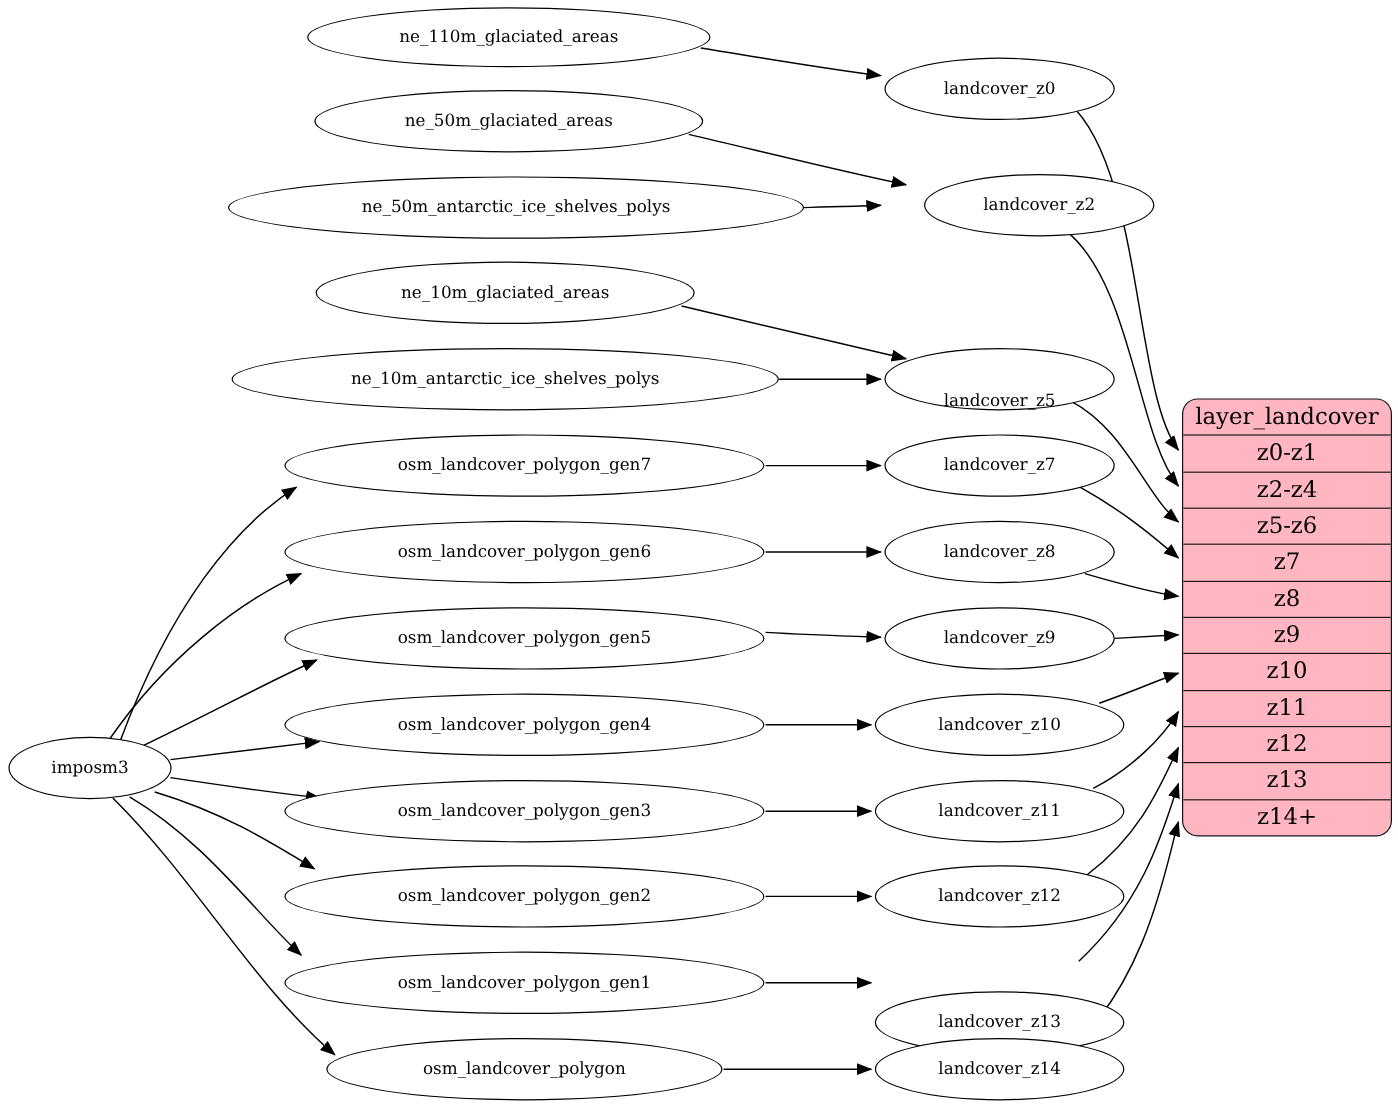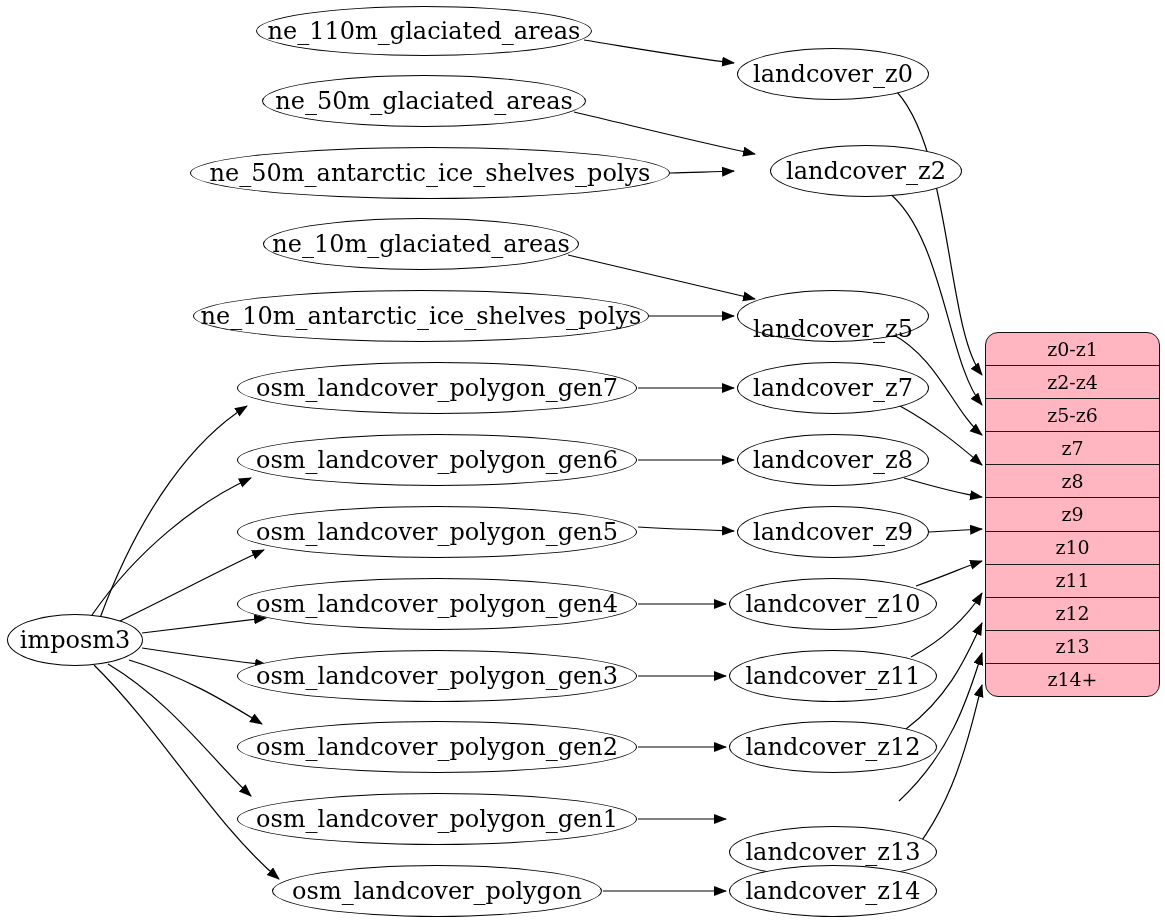--- a/index.html
+++ b/index.html
@@ -4,21 +4,21 @@
 <style>
   html,body{margin:0;padding:0;background:#ffffff;}
   body{width:1165px;height:923px;position:relative;overflow:hidden;
        font-family:"DejaVu Serif","Liberation Serif",serif;color:#000;}
   .canvas{position:absolute;left:0;top:0;width:1165px;height:923px;}
   svg.edges{position:absolute;left:0;top:0;width:1165px;height:923px;}
   svg.edges path.edge{fill:none;stroke:#000000;stroke-width:1.2px;}
   .node{position:absolute;box-sizing:border-box;background:#ffffff;
         border:1.3px solid #000000;border-radius:50%;
         display:flex;align-items:center;justify-content:center;
-        font-size:24px;line-height:1;white-space:nowrap;}
+        font-size:14px;line-height:1;white-space:nowrap;}
   .ltable{position:absolute;left:985px;top:332px;width:175px;height:365px;
         box-sizing:border-box;background:#ffb6c1;border:1.6px solid #141414;
         border-radius:13px;display:flex;flex-direction:column;overflow:hidden;}
   .trow{flex:1;display:flex;align-items:center;justify-content:center;
         font-size:19px;line-height:1;border-top:1.4px solid #1b1b1b;}
   .trow:first-child{border-top:none;}
 </style>
 </head>
 <body>
 
@@ -136,20 +136,21 @@
       </div>
       <div class="node" style="left: 729px; top: 826px; width: 208px; height: 52px;">
         <span>landcover_z13</span>
       </div>
       <div class="node" style="left: 729px; top: 865px; width: 208px; height: 52px;">
         <span>landcover_z14</span>
       </div>
     </div>
 
   <div class="ltable" style="background: rgb(255, 182, 193);">
+    <div class="trow">layer_landcover</div>
     <div class="trow">z0-z1</div>
     <div class="trow">z2-z4</div>
     <div class="trow">z5-z6</div>
     <div class="trow">z7</div>
     <div class="trow">z8</div>
     <div class="trow">z9</div>
     <div class="trow">z10</div>
     <div class="trow">z11</div>
     <div class="trow">z12</div>
     <div class="trow">z13</div>

